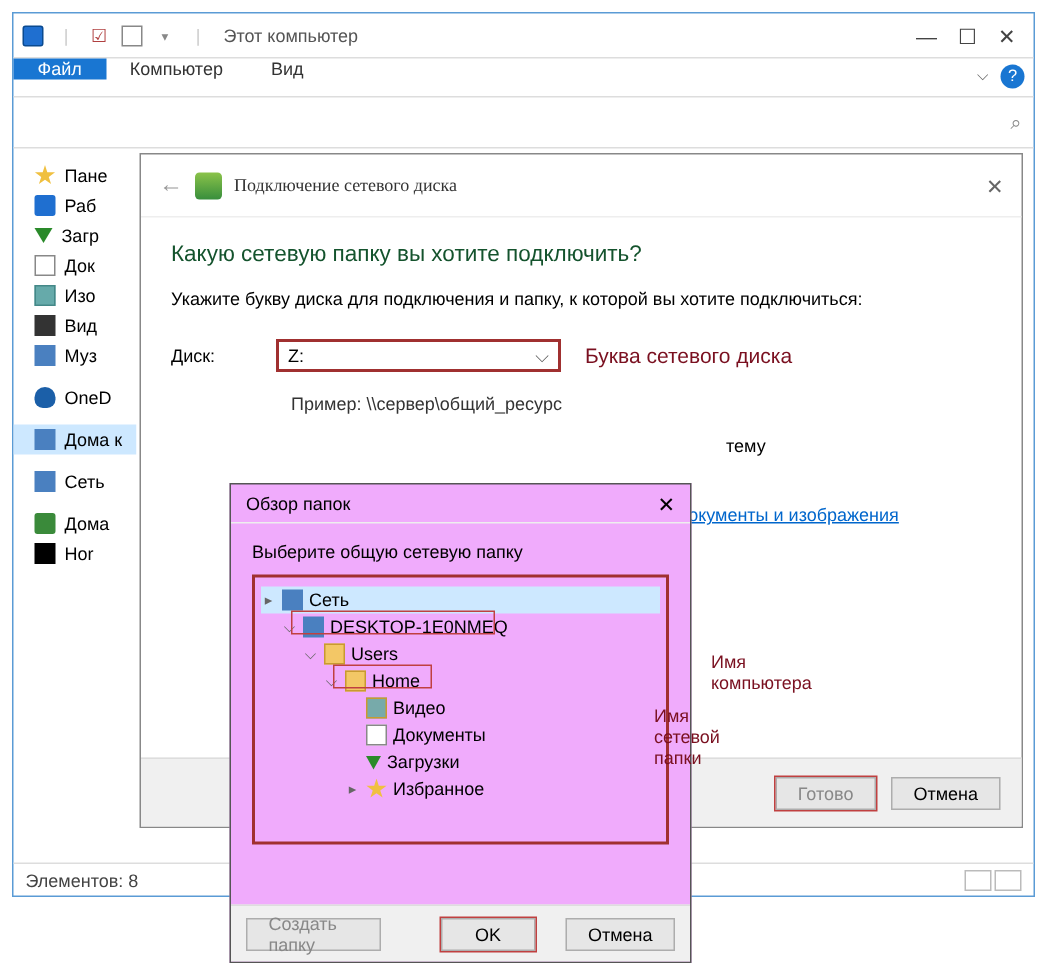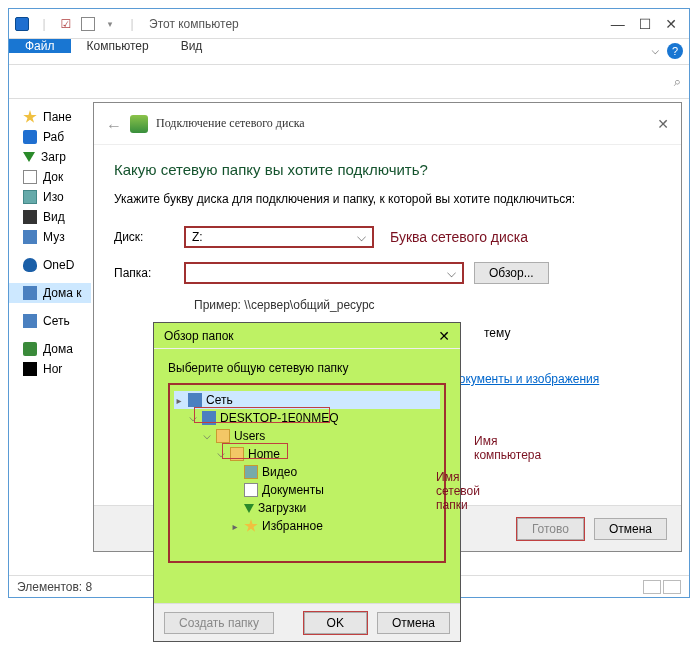--- a/index.html
+++ b/index.html
@@ -68,38 +68,38 @@
 .folder-in::after { content: "⌵"; position: absolute; right: 6px; top: 2px; color: #555; }
 .btn { height: 22px; padding: 0 14px; background: #e6e6e6; border: 1px solid #adadad; font-size: 12px; display: flex; align-items: center; cursor: pointer; }
 .btn.disabled { color: #888; }
 .btn.red { outline: 1px solid #c04040; }
 .example { font-size: 12px; color: #333; margin-left: 80px; margin-bottom: 8px; }
 .link { color: #0066cc; font-size: 12px; margin-left: 80px; display: block; }
 .link u { text-decoration: underline; }
 .wiz-footer { position: absolute; bottom: 0; left: 0; right: 0; height: 46px; background: #f0f0f0; border-top: 1px solid #ddd; display: flex; align-items: center; justify-content: flex-end; padding: 0 14px; gap: 10px; }
 
 
-.browse { position: absolute; left: 153px; top: 322px; width: 308px; height: 320px; background: #bef264; border: 1px solid #555; }
+.browse { position: absolute; left: 153px; top: 322px; width: 308px; height: 320px; background: #f0abfc; border: 1px solid #555; }
 .br-title { height: 26px; display: flex; align-items: center; justify-content: space-between; padding: 0 10px; font-size: 12px; border-bottom: 1px solid #eee; }
 .br-title .x { font-size: 14px; cursor: pointer; }
 .br-sub { padding: 12px 14px 8px; font-size: 12px; }
 .br-tree { margin: 0 14px; border: 2px solid #a03030; height: 180px; padding: 6px 4px; overflow: hidden; position: relative; }
 .tnode { display: flex; align-items: center; height: 18px; font-size: 12px; gap: 4px; white-space: nowrap; }
 .tnode.selhl { background: #cde8ff; }
 .tw { width: 10px; text-align: center; color: #666; font-size: 10px; }
 .tico { width: 14px; height: 14px; }
 .fold { background: #f3c766; border: 1px solid #c89a30; }
 .pcic { background: #4a80c0; }
 .netic { background: #4a80c0; }
 .staric { background: #f0c040; clip-path: polygon(50% 0%, 61% 35%, 98% 35%, 68% 57%, 79% 91%, 50% 70%, 21% 91%, 32% 57%, 2% 35%, 39% 35%); }
 .cloudic { background: #1b5fa8; border-radius: 50%; }
 .dlic { width: 0; height: 0; border-left: 5px solid transparent; border-right: 5px solid transparent; border-top: 9px solid #2a8a2a; }
 .annot-t { position: absolute; color: #7a1020; font-size: 12px; }
 .redbox { position: absolute; border: 1px solid #c04040; pointer-events: none; }
-.br-footer { position: absolute; bottom: 0; left: 0; right: 0; height: 38px; background: #f0f0f0; border-top: 1px solid #ddd; display: flex; align-items: center; padding: 0 10px; gap: 10px; }
+.br-footer { position: absolute; bottom: 0; left: 0; right: 0; height: 38px; background: #f0f0f0; border-top: 1px solid #ddd; display: flex; align-items: center; padding: 0 10px; gap: 20px; }
 .br-footer .spacer { flex: 1; }
 </style>
 </head>
 <body>
 
 <div class="explorer">
   <div class="titlebar">
     <div class="qat">
       <span class="ico">
           <span class="sb-ico ic-cy"></span>
@@ -205,27 +205,20 @@
   <div class="wiz-body">
     <div class="wiz-h1">Какую сетевую папку вы хотите подключить?</div>
     <div class="wiz-sub">Укажите букву диска для подключения и папку, к которой вы хотите подключиться:</div>
     <div class="form-row">
       <span class="lbl">Диск:</span>
       <div class="drive-sel">
           <span>Z:</span>
         </div>
       <span class="annot-r">Буква сетевого диска</span>
     </div>
-    <div class="form-row">
-      <span class="lbl">Папка:</span>
-      <div class="folder-in"></div>
-      <div class="btn">
-          <span>Обзор...</span>
-        </div>
-    </div>
     <div class="example">Пример: \\сервер\общий_ресурс</div>
     <div style="height:6px"></div>
     <div style="margin-left:370px;font-size:12px">тему</div>
     <div style="height:32px"></div>
     <a class="link" style="margin-left:280px"><u>е хранить документы и изображения</u></a>
   </div>
   <div class="wiz-footer">
     <div class="btn disabled red">
         <span>Готово</span>
       </div>

